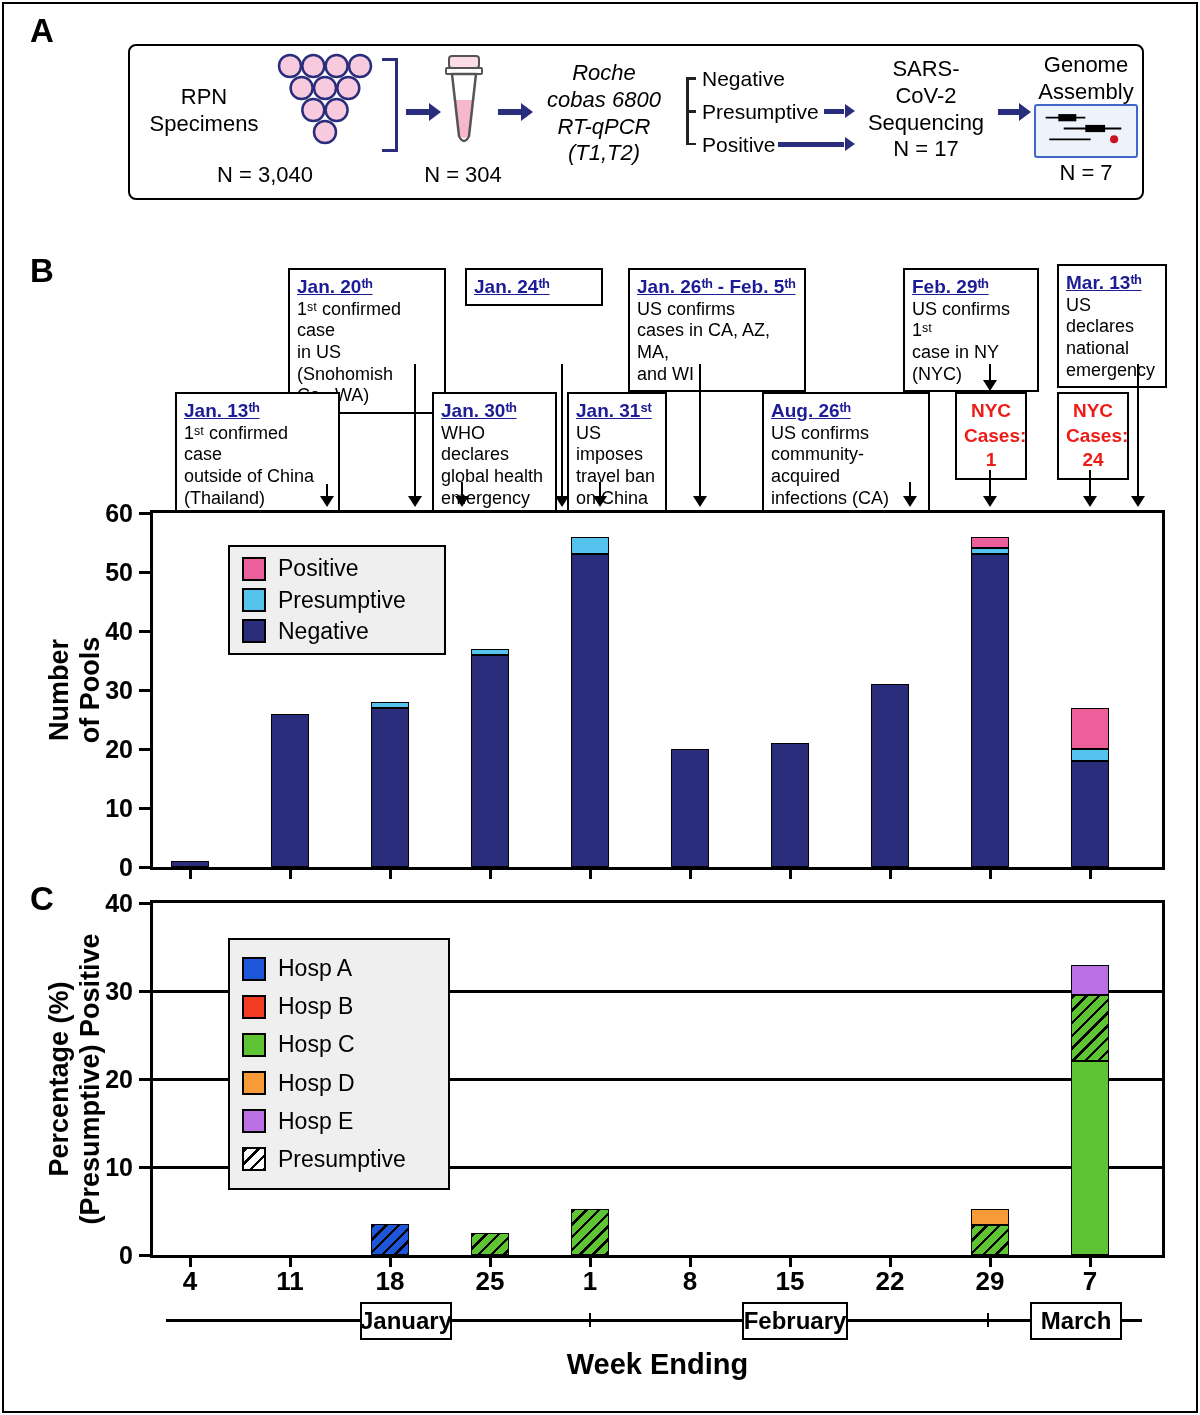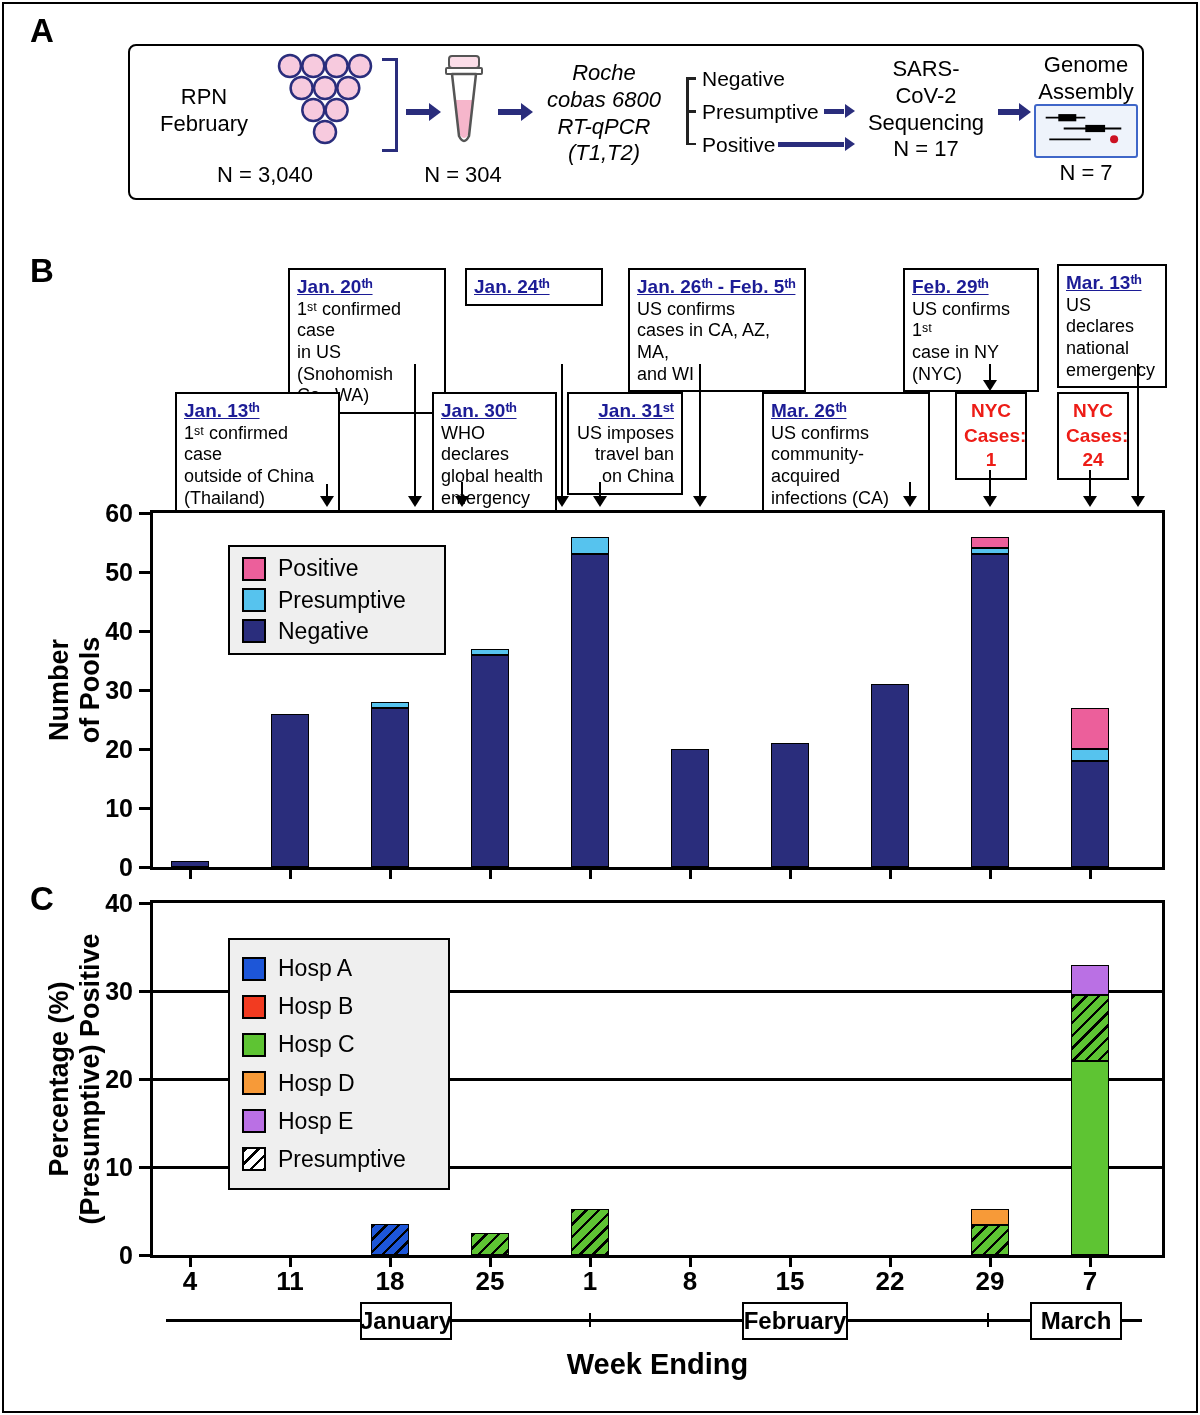--- a/index.html
+++ b/index.html
@@ -58,21 +58,21 @@
 </head>
 <body>
 
 <div id="figure">
   <div class="frame"></div>
 
   <div class="panel-label" style="left:30px;top:12px;">A</div>
 
   <div id="panelA">
     <div class="fc-text" style="left:10px;top:38px;width:128px;">RPN
-February</div>
+Specimens</div>
 
     <svg style="position:absolute;left:140px;top:6px;" width="110" height="94" viewBox="0 0 110 94">
       <g fill="#f7cade" stroke="#2a2d7c" stroke-width="2.5">
         <circle cx="20" cy="14" r="11"></circle>
           <circle cx="43.3" cy="14" r="11"></circle>
           <circle cx="66.6" cy="14" r="11"></circle>
           <circle cx="90" cy="14" r="11"></circle>
         <circle cx="31.6" cy="36" r="11"></circle>
           <circle cx="55" cy="36" r="11"></circle>
           <circle cx="78.3" cy="36" r="11"></circle>
@@ -169,28 +169,28 @@
     <div class="ann-text">1ˢᵗ confirmed case
 outside of China
 (Thailand)</div>
   </div>
   <div class="ann-box" style="left:432px;top:392px;width:125px;">
     <div class="ann-date">Jan. 30ᵗʰ</div>
     <div class="ann-text">WHO declares
 global health
 emergency</div>
   </div>
-  <div class="ann-box" style="left:567px;top:392px;width:116px;text-align:right;">
+  <div class="ann-box" style="left:567px;top:392px;width:100px;">
     <div class="ann-date">Jan. 31ˢᵗ</div>
     <div class="ann-text">US imposes
 travel ban
 on China</div>
   </div>
   <div class="ann-box" style="left:762px;top:392px;width:168px;">
-    <div class="ann-date">Mar. 26ᵗʰ</div>
+    <div class="ann-date">Aug. 26ᵗʰ</div>
     <div class="ann-text">US confirms
 community-acquired
 infections (CA)</div>
   </div>
   <div class="ann-box" style="left:955px;top:392px;width:72px;">
     <div class="ann-nyc-text">NYC
 Cases:
 1</div>
   </div>
   <div class="ann-box" style="left:1057px;top:392px;width:72px;">

